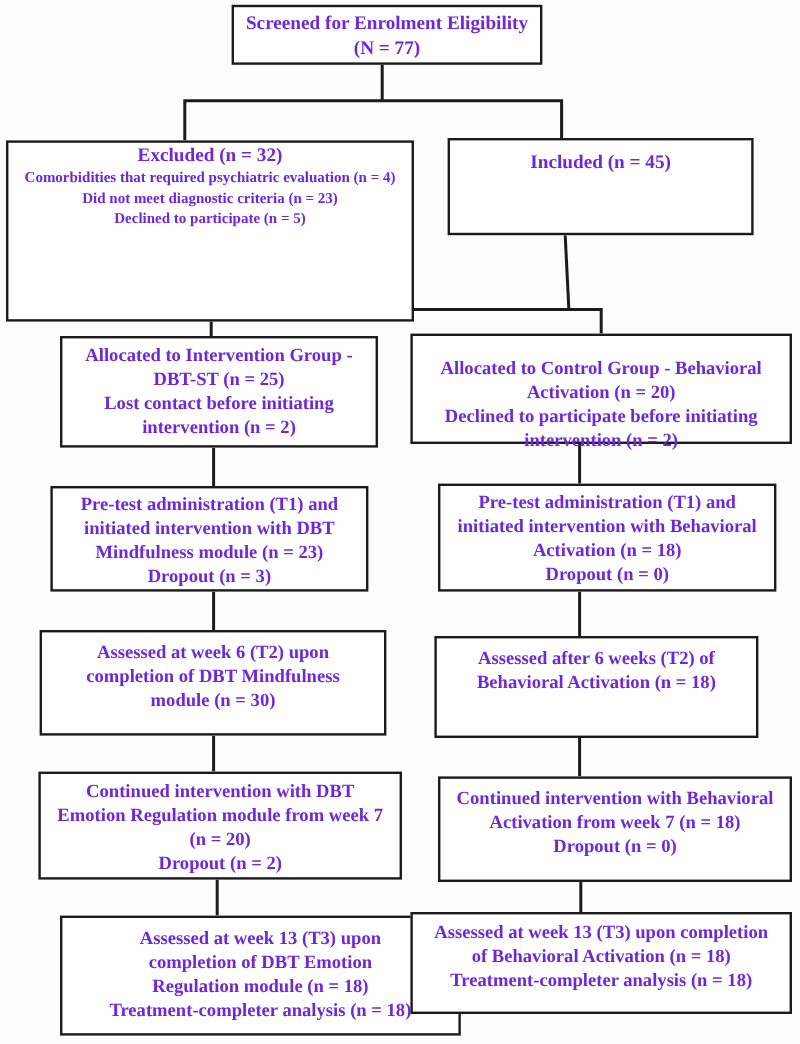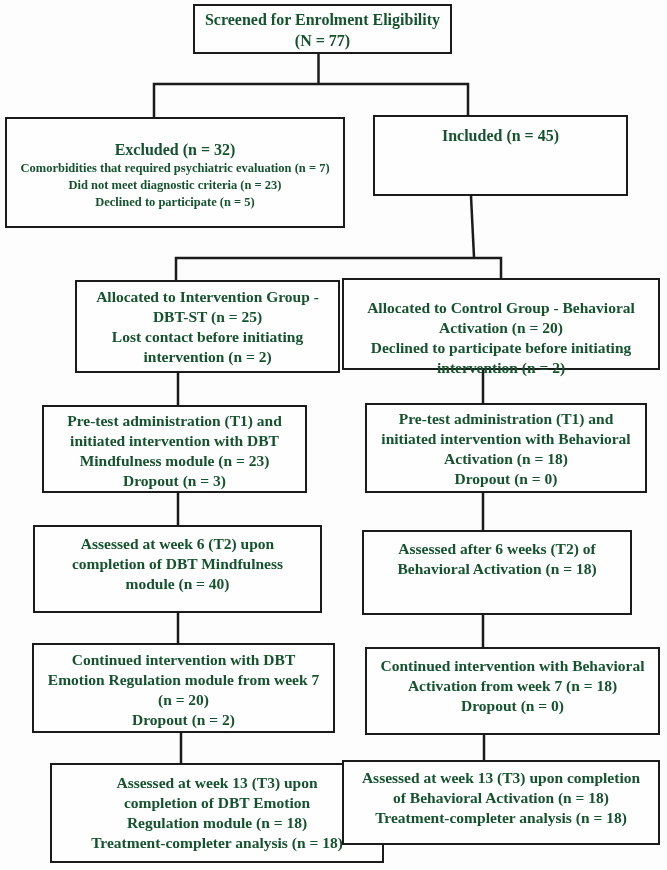--- a/index.html
+++ b/index.html
@@ -1,36 +1,36 @@
 <!DOCTYPE html>
 <html><head>
 <meta charset="utf-8">
 <style>
   html,body{margin:0;padding:0;background:#fdfdfd;}
   .canvas{
     position:relative;width:667px;height:870px;background:#fdfdfd;
     font-family:"Liberation Serif","DejaVu Serif",serif;
-    color:#14532d;overflow:hidden;
+    color:#6d28d9;overflow:hidden;
   }
   .lines{position:absolute;left:0;top:0;width:667px;height:870px;}
   .box{
     position:absolute;box-sizing:border-box;
     border:2px solid #1b1b1b;background:#fefefe;
     font-weight:bold;text-align:center;overflow:visible;
   }
   .box .ln{white-space:nowrap;}
   
   .body-box{font-size:15.5px;line-height:20px;padding-top:4px;}
   
   #bx-screened {left:193px;top:4px;  width:259px;height:50px; border-width:2.5px;font-size:16px;line-height:21px;padding-top:3px;}
-  #bx-excluded {left:5px;  top:117px;width:340px;height:111px;padding-top:20px;}
+  #bx-excluded {left:5px;  top:117px;width:340px;height:151px;padding-top:0;}
   #bx-excluded .title{font-size:16px;line-height:21px;}
   #bx-excluded .details{font-size:12.5px;line-height:17px;}
   #bx-included {left:373px;top:115px;width:255px;height:81px; font-size:16px;line-height:21px;padding-top:8px;}
-  #bx-allocL   {left:50px; top:280px;width:265px;height:93px; padding-top:5px;margin-left:25px;}
+  #bx-allocL   {left:50px; top:280px;width:265px;height:93px; padding-top:5px;}
   #bx-allocR   {left:342px;top:278px;width:318px;height:92px; padding-top:18px;}
   #bx-pretestL {left:42px; top:405px;width:265px;height:88px;}
   #bx-pretestR {left:365px;top:403px;width:282px;height:90px;}
   #bx-week6L   {left:33px; top:525px;width:289px;height:88px; padding-top:7px;}
   #bx-week6R   {left:362px;top:530px;width:270px;height:85px; padding-top:7px;}
   #bx-contL    {left:32px; top:643px;width:303px;height:90px; padding-top:5px;}
   #bx-contR    {left:343px;top:647px;width:295px;height:88px; padding-top:7px;margin-left:22px;}
   #bx-week13L  {left:50px; top:763px;width:334px;height:100px;padding-top:8px;}
   #bx-week13R  {left:342px;top:760px;width:318px;height:85px; padding-top:6px;}
 </style>
@@ -61,21 +61,21 @@
   </svg>
 
   <div class="box" id="bx-screened">
       <div class="ln">Screened for Enrolment Eligibility</div>
       <div class="ln">(N = 77)</div>
     </div>
 
   <div class="box" id="bx-excluded">
     <div class="title">Excluded (n = 32)</div>
     <div class="details">
-        <div class="ln">Comorbidities that required psychiatric evaluation (n = 7)</div>
+        <div class="ln">Comorbidities that required psychiatric evaluation (n = 4)</div>
         <div class="ln">Did not meet diagnostic criteria (n = 23)</div>
         <div class="ln">Declined to participate (n = 5)</div>
       </div>
   </div>
 
   <div class="box" id="bx-included">
       <div class="ln">Included (n = 45)</div>
     </div>
 
   <div class="box body-box" id="bx-allocL">
@@ -102,21 +102,21 @@
   <div class="box body-box" id="bx-pretestR">
       <div class="ln">Pre-test administration (T1) and</div>
       <div class="ln">initiated intervention with Behavioral</div>
       <div class="ln">Activation (n = 18)</div>
       <div class="ln">Dropout (n = 0)</div>
     </div>
 
   <div class="box body-box" id="bx-week6L">
       <div class="ln">Assessed at week 6 (T2) upon</div>
       <div class="ln">completion of DBT Mindfulness</div>
-      <div class="ln">module (n = 40)</div>
+      <div class="ln">module (n = 30)</div>
     </div>
 
   <div class="box body-box" id="bx-week6R">
       <div class="ln">Assessed after 6 weeks (T2) of</div>
       <div class="ln">Behavioral Activation (n = 18)</div>
     </div>
 
   <div class="box body-box" id="bx-contL">
       <div class="ln">Continued intervention with DBT</div>
       <div class="ln">Emotion Regulation module from week 7</div>

